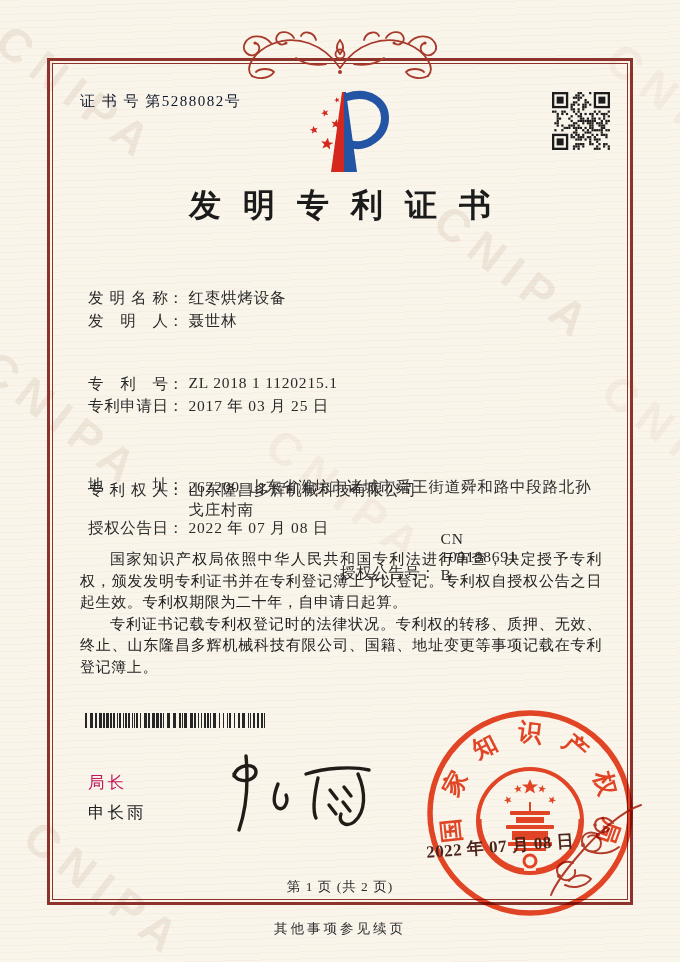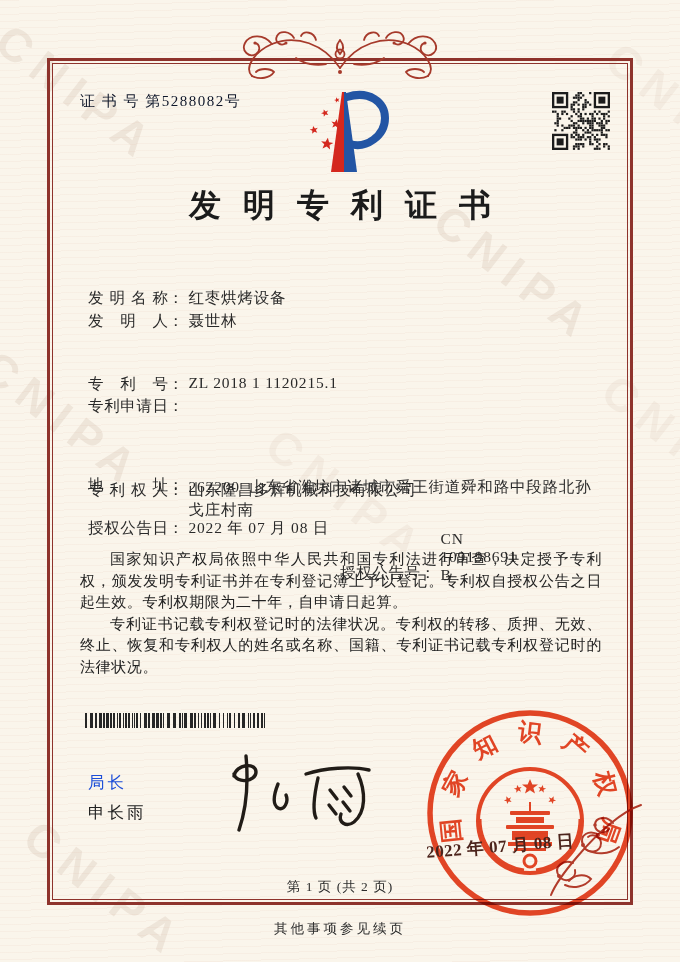--- a/index.html
+++ b/index.html
@@ -39,21 +39,21 @@
   .colon{flex:none;margin-right:5px;}
   .fvalue{white-space:pre-wrap;letter-spacing:0.8px;}
   .addr{width:412px;line-height:23px;}
   .pair2{position:absolute;left:252px;top:12px;display:flex;align-items:flex-end;}
   .paras{
     position:absolute;left:80px;top:549px;width:522px;z-index:3;
     font-size:15px;line-height:21.5px;letter-spacing:0.6px;color:#222;text-align:justify;
   }
   .paras p{margin:0;text-indent:2em;}
   .barcode{position:absolute;left:85px;top:713px;z-index:3;}
-  .officer-title{position:absolute;left:88px;top:772px;z-index:3;font-size:16.5px;letter-spacing:3px;color:#1d4ed8;}
+  .officer-title{position:absolute;left:88px;top:772px;z-index:3;font-size:16.5px;letter-spacing:3px;color:#be185d;}
   .officer-name{position:absolute;left:88px;top:802px;z-index:3;font-size:16.5px;letter-spacing:3px;color:#222;}
   .signature{position:absolute;left:206px;top:750px;z-index:3;}
   .seal{position:absolute;left:420px;top:703px;z-index:4;mix-blend-mode:multiply;opacity:0.96;}
   .seal-date{
     position:absolute;left:426px;top:835px;z-index:5;
     font-size:17px;font-weight:700;color:#4c241c;letter-spacing:0.5px;
     transform:rotate(-4.5deg);white-space:pre;
   }
   .pagenum{position:absolute;left:0;right:0;top:878px;z-index:3;text-align:center;font-size:13.5px;letter-spacing:1px;color:#2d2d2d;}
   .footer{position:absolute;left:0;right:0;top:920px;z-index:3;text-align:center;font-size:13.5px;letter-spacing:3px;color:#2d2d2d;}
@@ -338,20 +338,21 @@
       <span class="fvalue">聂世林</span>
   </div>
   <div class="row" style="top:374px;">
     <span class="flabel">专利号</span>
       <span class="colon">：</span>
       <span class="fvalue">ZL 2018 1 1120215.1</span>
   </div>
   <div class="row" style="top:396px;">
     <span class="flabel">专利申请日</span>
       <span class="colon">：</span>
+      <span class="fvalue">2017 年 03 月 25 日</span>
   </div>
   <div class="row" style="top:439px;margin-top:41px;">
     <span class="flabel">专利权人</span>
       <span class="colon">：</span>
       <span class="fvalue">山东隆昌多辉机械科技有限公司</span>
   </div>
   <div class="row" style="top:475px;">
     <span class="flabel">地址</span>
       <span class="colon">：</span>
       <span class="fvalue addr">262200  山东省潍坊市诸城市舜王街道舜和路中段路北孙戈庄村南</span>
@@ -362,21 +363,21 @@
       <span class="fvalue">2022 年 07 月 08 日</span>
     <span class="pair2">
       <span class="flabel">授权公告号</span>
         <span class="colon">：</span>
         <span class="fvalue">CN 109198691 B</span>
     </span>
   </div>
 
   <div class="paras">
     <p>国家知识产权局依照中华人民共和国专利法进行审查，决定授予专利权，颁发发明专利证书并在专利登记簿上予以登记。专利权自授权公告之日起生效。专利权期限为二十年，自申请日起算。</p>
-    <p>专利证书记载专利权登记时的法律状况。专利权的转移、质押、无效、终止、恢复和专利权人的姓名或名称、国籍、专利证书记载专利权登记时的法律状况。</p>
+    <p>专利证书记载专利权登记时的法律状况。专利权的转移、质押、无效、终止、山东隆昌多辉机械科技有限公司、国籍、地址变更等事项记载在专利登记簿上。</p>
   </div>
 
   <svg class="barcode" id="bcsvg" width="185" height="16" viewBox="0 0 185 16">
       <rect x="0" y="0" width="2" height="15" fill="#262626"></rect>
       <rect x="5" y="0" width="3" height="15" fill="#262626"></rect>
       <rect x="10" y="0" width="2" height="15" fill="#262626"></rect>
       <rect x="14" y="0" width="3" height="15" fill="#262626"></rect>
       <rect x="18" y="0" width="2" height="15" fill="#262626"></rect>
       <rect x="21" y="0" width="3" height="15" fill="#262626"></rect>
       <rect x="25" y="0" width="2" height="15" fill="#262626"></rect>

